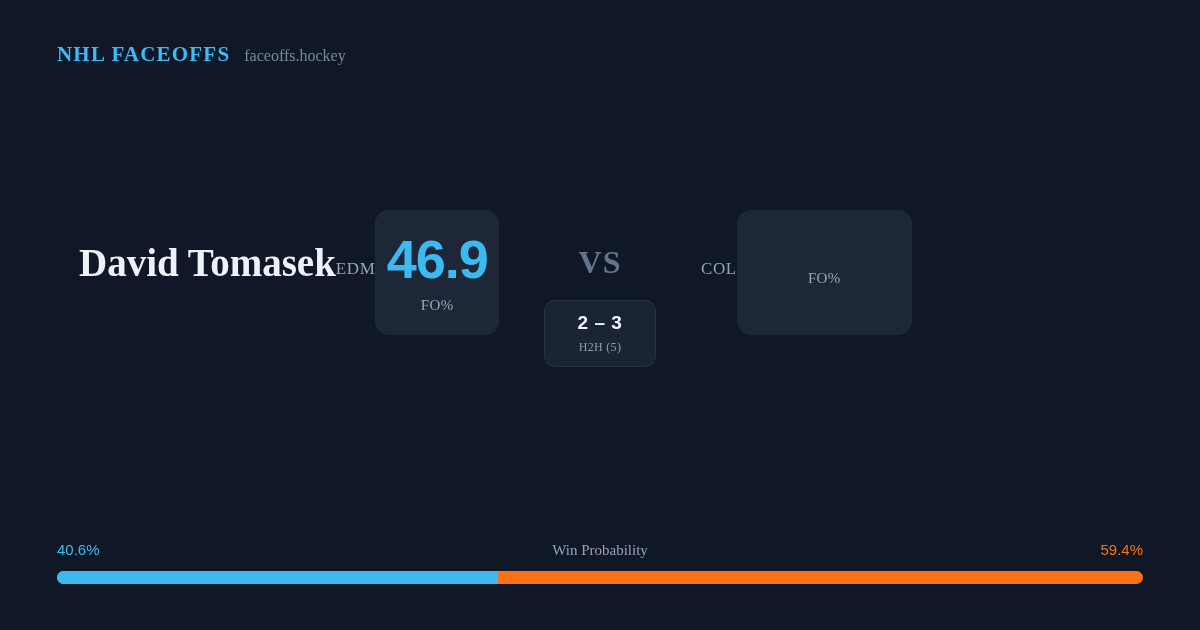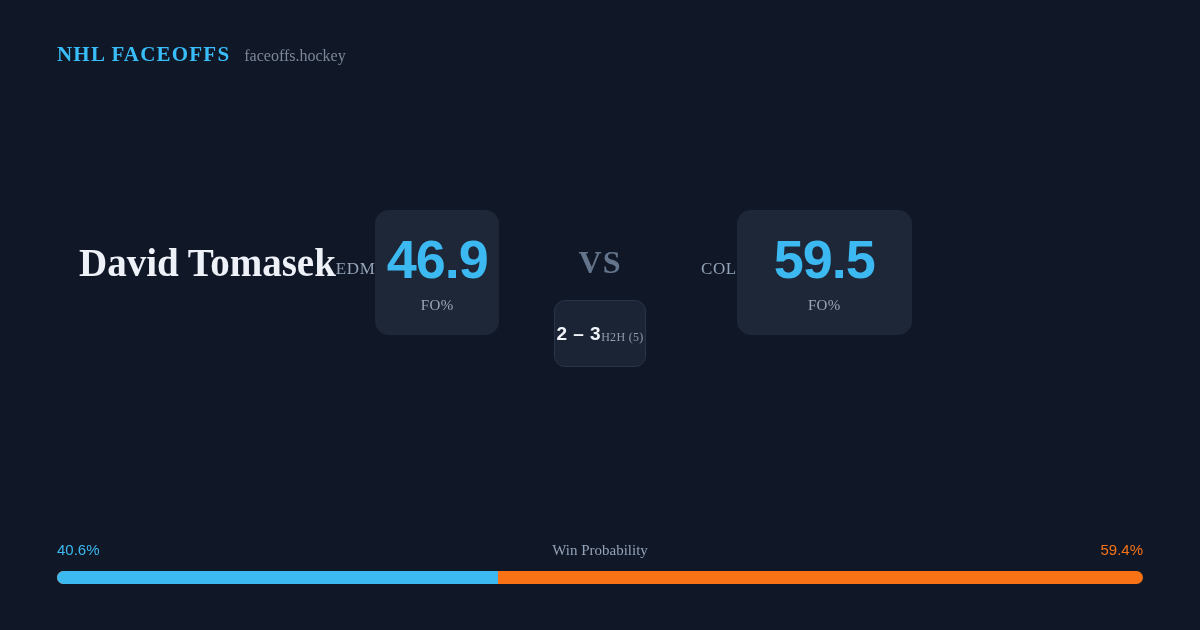--- a/index.html
+++ b/index.html
@@ -116,28 +116,28 @@
     font-family: "Liberation Serif", "DejaVu Serif", serif;
     font-weight: bold;
     font-size: 32px;
     color: #64748b;
     letter-spacing: 1px;
     line-height: 1;
     margin-top: 56px;
   }
   #h2h-card {
     margin-top: 22px;
-    width: 92px;
+    width: 112px;
     height: 67px;
     background: #1b2435;
     border: 1px solid #2a3447;
     border-radius: 11px;
     box-sizing: border-box;
     display: flex;
-    flex-direction: row;
+    flex-direction: column;
     align-items: center;
     justify-content: center;
   }
   #h2h-score {
     font-family: "Liberation Sans", "DejaVu Sans", sans-serif;
     font-weight: bold;
     font-size: 19px;
     color: #f1f5f9;
     line-height: 1;
     letter-spacing: 0.5px;
@@ -222,21 +222,20 @@
     <div id="vs-text">VS</div>
     <div id="h2h-card" style="background: rgb(27, 36, 53);">
       <div id="h2h-score">2 – 3</div>
       <div id="h2h-label">H2H (5)</div>
     </div>
   </div>
 
   <div class="player-col right">
     <div class="player-team">COL</div>
     <div class="stat-card" style="background: rgb(30, 39, 56);">
-      <div class="stat-value" style="color: rgb(60, 185, 240);">59.5</div>
       <div class="stat-label">FO%</div>
     </div>
   </div>
 
 </div>
 
 <div id="winprob">
   <div id="winprob-labels">
     <span class="wp-label" id="wp-left-label" style="color: rgb(60, 185, 240);">40.6%</span>
     <span id="wp-center-label">Win Probability</span>

